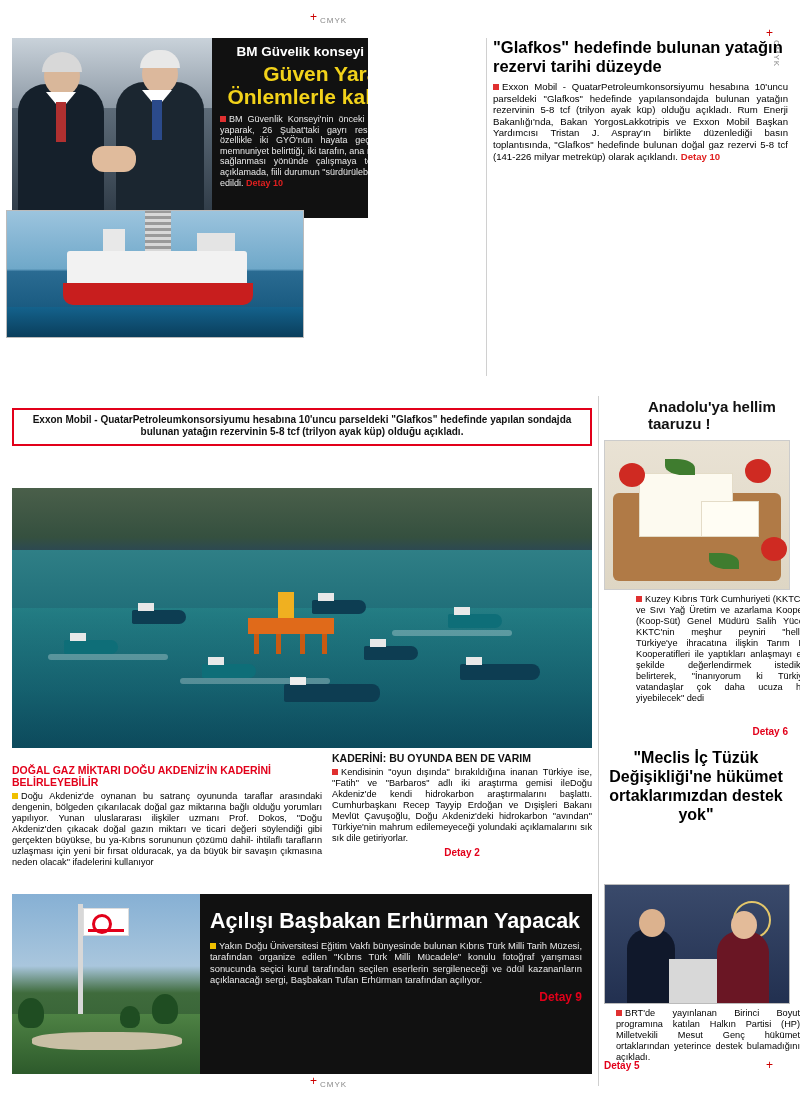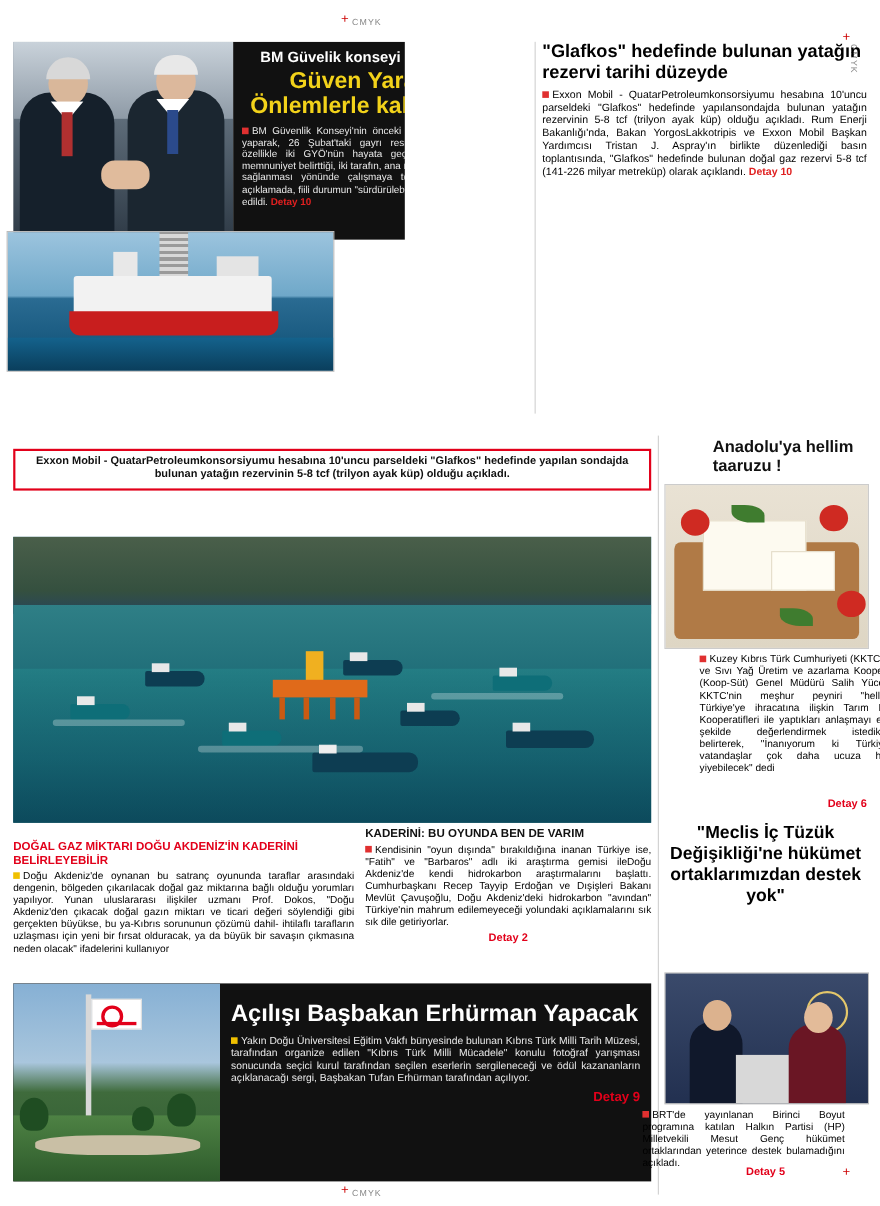--- a/index.html
+++ b/index.html
@@ -123,23 +123,23 @@
 
   .rc2-title{position:absolute;left:604px;top:748px;width:184px;font-size:16px;font-weight:bold;line-height:19px;text-align:center;}
   .rc2-photo{position:absolute;left:604px;top:884px;width:184px;height:118px;background:linear-gradient(180deg,#2c3a57 0%,#1c2740 100%);overflow:hidden;border:1px solid #bbb;}
   .rc2-photo .backdrop{position:absolute;left:0;top:0;width:184px;height:118px;background:linear-gradient(180deg,#3a4a6b,#223050);}
   .rc2-photo .emblem{position:absolute;left:128px;top:16px;width:34px;height:34px;border:2px solid #e4c76a;border-radius:50%;}
   .rc2-photo .p1{position:absolute;left:22px;top:44px;width:48px;height:74px;background:#10182b;border-radius:20px 20px 0 0;}
   .rc2-photo .p1 .h{position:absolute;left:12px;top:-20px;width:26px;height:28px;background:#dcb28e;border-radius:50%;}
   .rc2-photo .p2{position:absolute;left:112px;top:46px;width:52px;height:72px;background:#6a1624;border-radius:22px 22px 0 0;}
   .rc2-photo .p2 .h{position:absolute;left:14px;top:-20px;width:26px;height:28px;background:#e3bb99;border-radius:50%;}
   .rc2-photo .podium{position:absolute;left:64px;top:74px;width:52px;height:44px;background:#d8d8d8;}
-  .rc2-body{position:absolute;left:584px;top:1008px;width:184px;font-size:9.2px;line-height:11px;text-align:justify;}
+  .rc2-body{position:absolute;left:616px;top:1008px;width:184px;font-size:9.2px;line-height:11px;text-align:justify;}
   .rc2-body .sq{display:inline-block;width:6px;height:6px;background:#e03030;margin-right:3px;}
-  .rc2-detay{position:absolute;left:604px;top:1060px;width:184px;text-align:center;color:#e2001a;font-weight:bold;font-size:10px;}
+  .rc2-detay{position:absolute;left:604px;top:1060px;width:184px;text-align:left;color:#e2001a;font-weight:bold;font-size:10px;}
 
   .vdiv{position:absolute;background:#cfcfcf;width:1px;}
 </style>
 </head>
 <body>
 
 <div class="page">
 
   <div class="regmark" style="left:320px;top:16px;">CMYK</div>
   <div class="regmark" style="left:320px;top:1080px;">CMYK</div>

